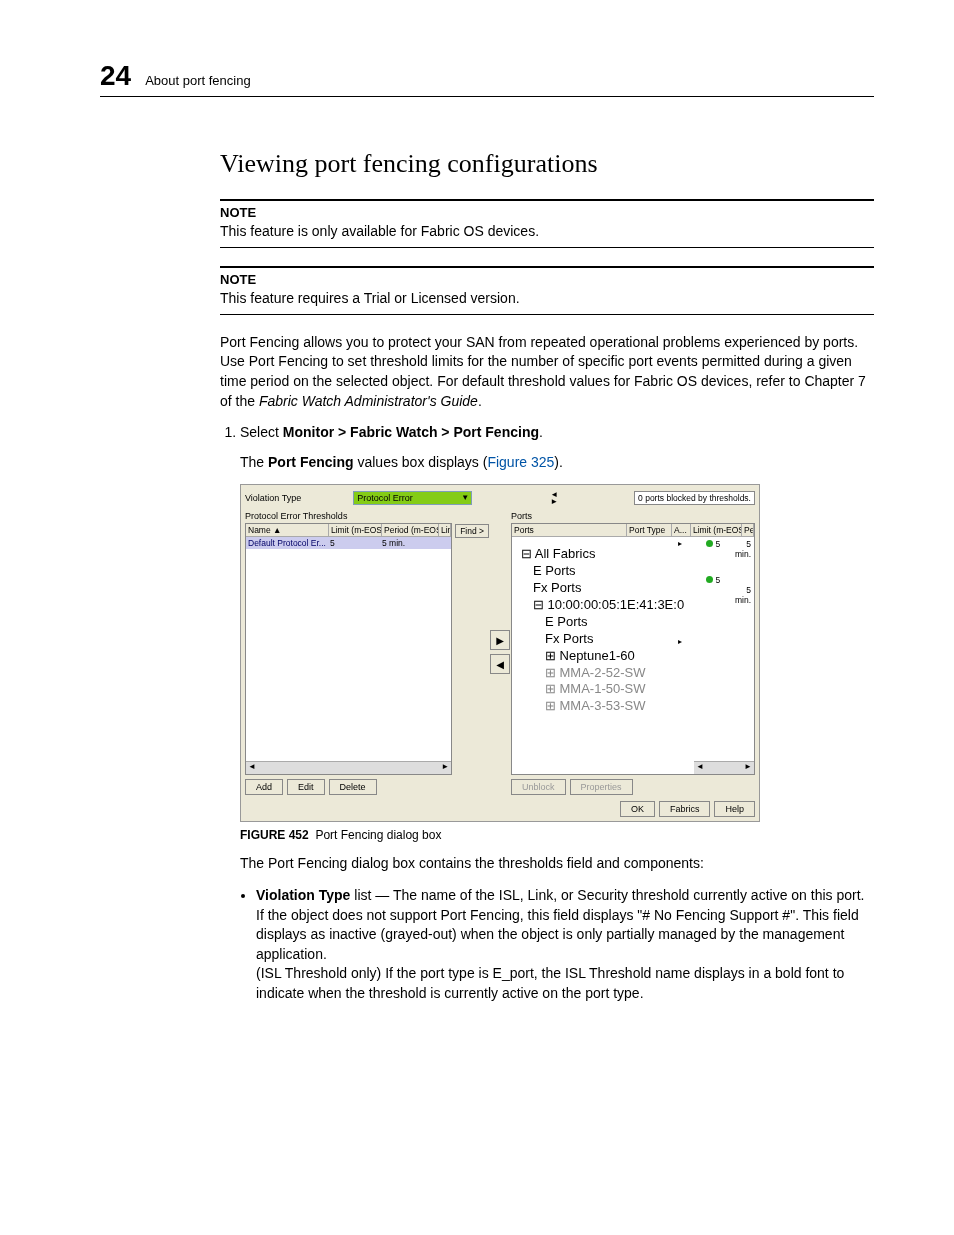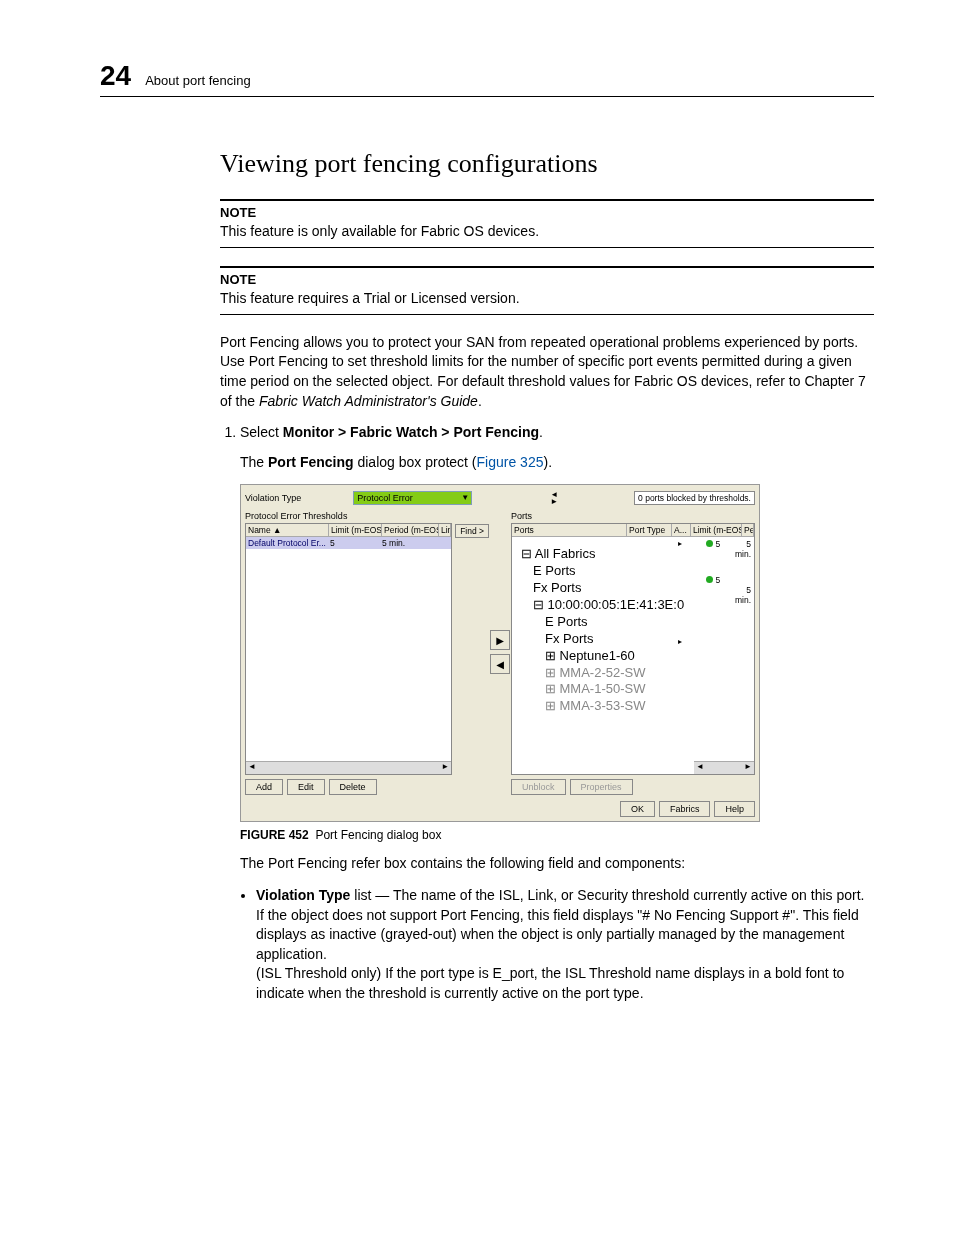--- a/index.html
+++ b/index.html
@@ -268,21 +268,21 @@
     <p class="body">
       <span>Port Fencing allows you to protect your SAN from repeated operational problems experienced by ports. Use Port Fencing to set threshold limits for the number of specific port events permitted during a given time period on the selected object. For default threshold values for Fabric OS devices, refer to Chapter 7 of the </span><span class="ital">Fabric Watch Administrator's Guide</span><span>.</span>
     </p>
 
     <ol class="steps">
       <li>
         <span>Select </span><span class="bold">Monitor &gt; Fabric Watch &gt; Port Fencing</span><span>.</span>
       </li>
     </ol>
     <div class="step-sub">
-      <span>The </span><span class="bold">Port Fencing</span><span> dialog box protect (</span><span class="xref">Figure 325</span><span>).</span>
+      <span>The </span><span class="bold">Port Fencing</span><span> values box displays (</span><span class="xref">Figure 325</span><span>).</span>
     </div>
 
     <div class="figure-wrap">
       <div class="dialog">
         <div class="dlg-top">
           <div class="vt-row">
             <span>Violation Type</span>
             <span class="combo">Protocol Error</span>
           </div>
           <div class="vsplit">◄<br>►</div>
@@ -389,21 +389,21 @@
           <div class="dbtn">Fabrics</div>
           <div class="dbtn">Help</div>
         </div>
       </div>
     </div>
 
     <div class="fig-caption">
       <span class="fignum">FIGURE 452</span>&nbsp;&nbsp;<span>Port Fencing dialog box</span>
     </div>
 
-    <p class="body" style="margin-left:20px;">The Port Fencing refer box contains the following field and components:</p>
+    <p class="body" style="margin-left:20px;">The Port Fencing dialog box contains the thresholds field and components:</p>
 
     <ul class="bullets">
       <li>
         <span class="bold">Violation Type</span><span> list — The name of the ISL, Link, or Security threshold currently active on this port. If the object does not support Port Fencing, this field displays "# No Fencing Support #". This field displays as inactive (grayed-out) when the object is only partially managed by the management application.</span>
         <br>
         <span>(ISL Threshold only) If the port type is E_port, the ISL Threshold name displays in a bold font to indicate when the threshold is currently active on the port type.</span>
       </li>
     </ul>
   </div>
 </div>

